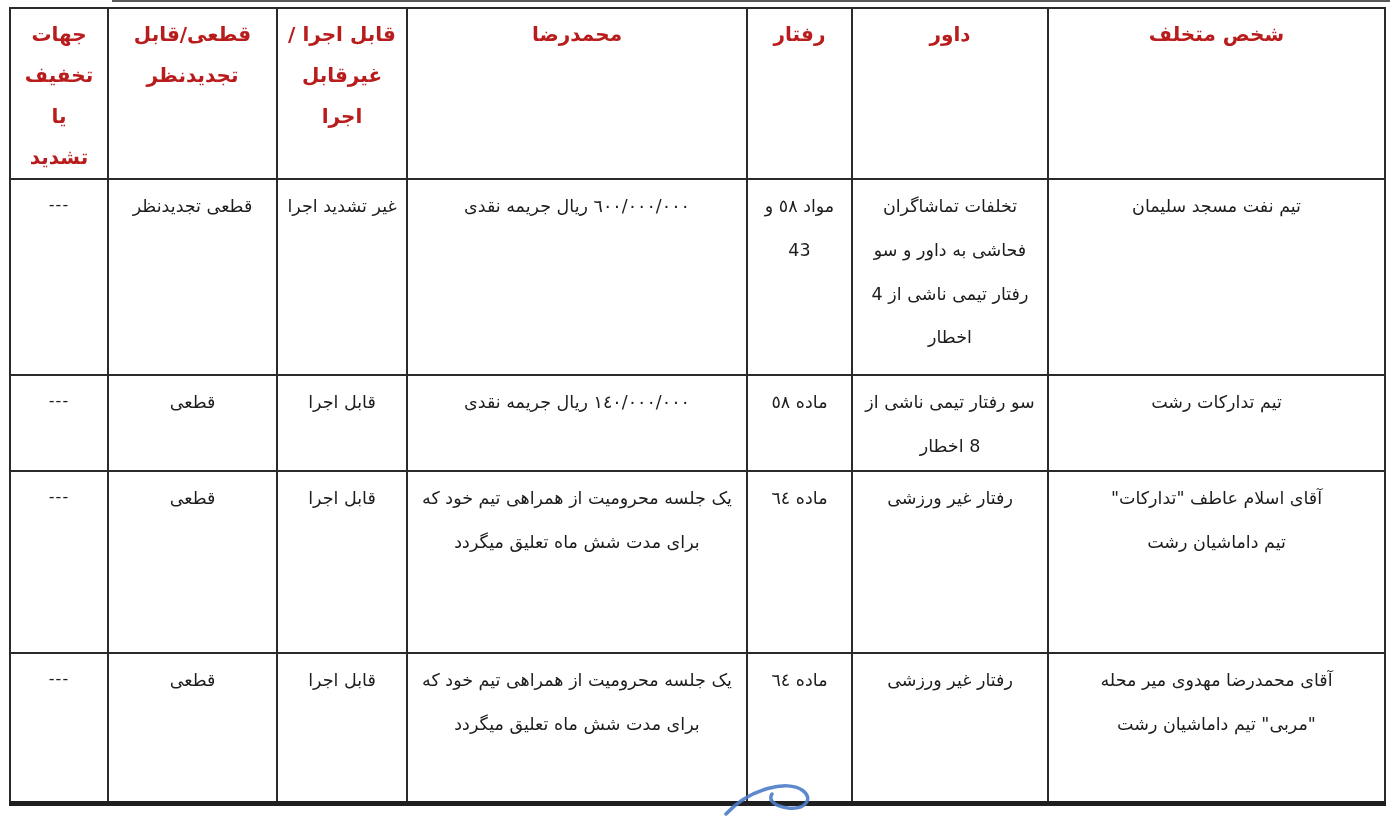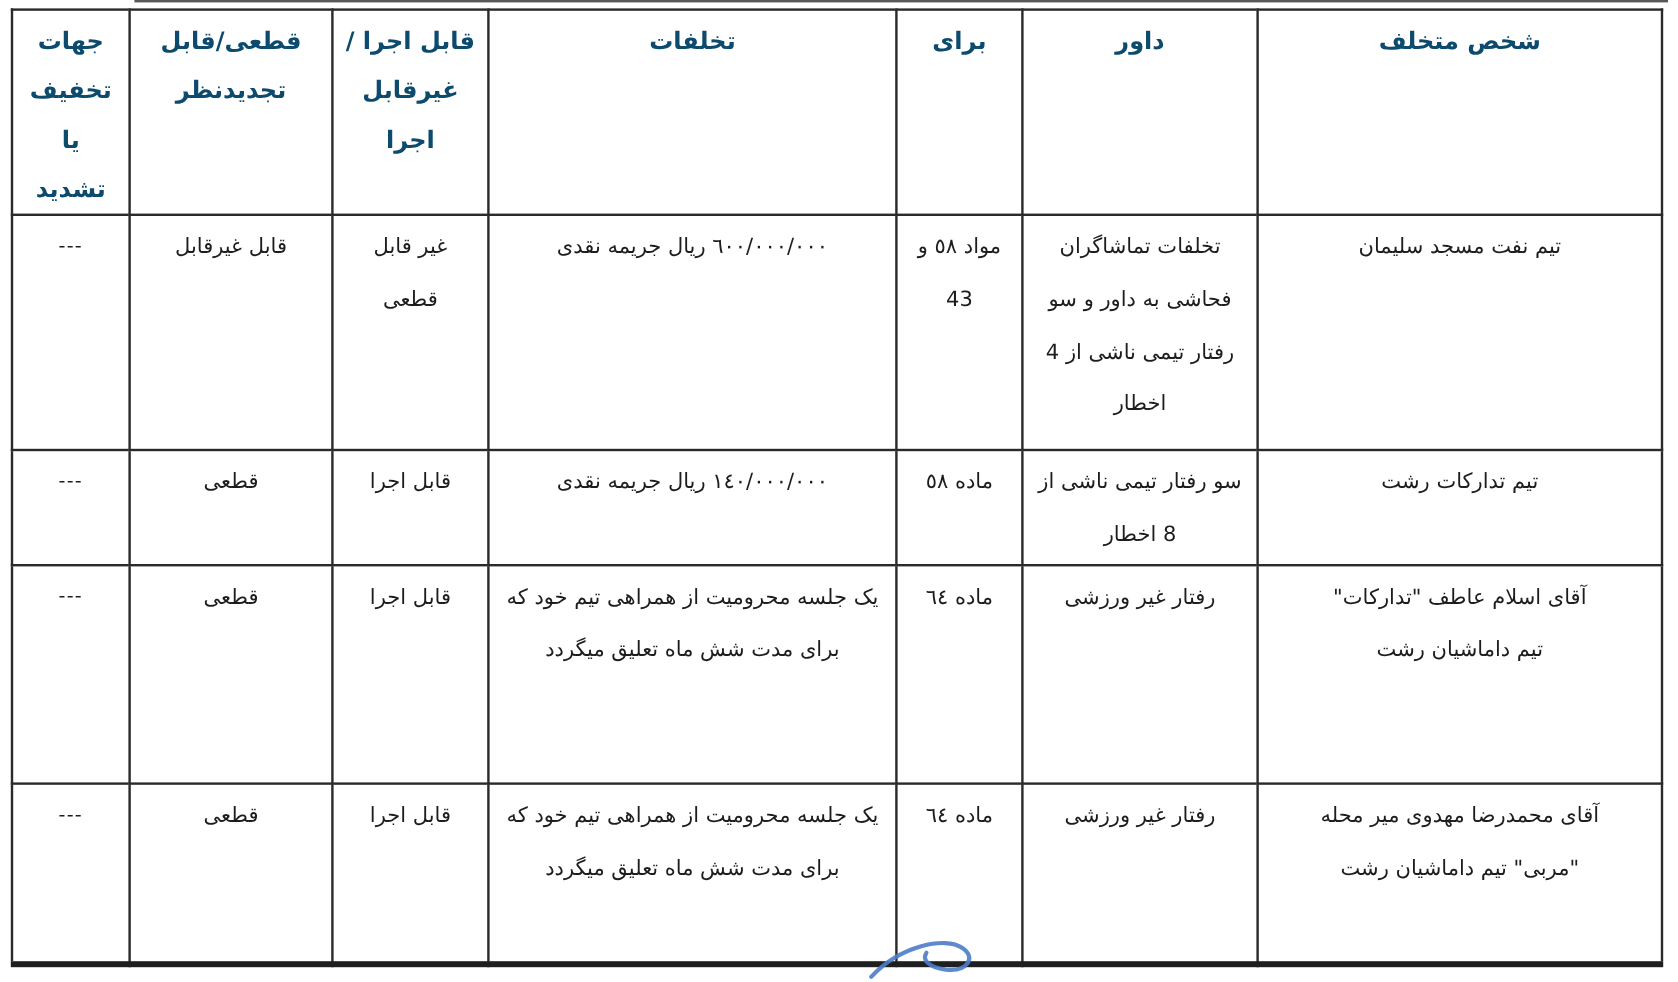--- a/index.html
+++ b/index.html
@@ -22,21 +22,21 @@
   }
   table.doc-table{border:2px solid #262626;border-bottom:5px solid #1f1f1f;}
   .doc-table th,.doc-table td{
     border:2px solid #2a2a2a;
     vertical-align:top;
     text-align:center;
     padding:5px 8px 0 8px;
     overflow:hidden;
   }
   .doc-table th{
-    font-size:20px;font-weight:bold;color:#0c4a6e;
+    font-size:20px;font-weight:bold;color:#b91c1c;
     line-height:2.05;
   }
   .doc-table td{
     font-size:17.5px;
     line-height:2.5;
   }
   
   col.c-person{width:337px;}
   col.c-violation{width:196px;}
   col.c-document{width:105px;}
@@ -74,34 +74,34 @@
     <col class="c-document">
     <col class="c-penalties">
     <col class="c-enforceable">
     <col class="c-finality">
     <col class="c-mitigation">
   </colgroup>
   <tbody>
     <tr class="r-header">
       <th>شخص متخلف</th>
       <th>داور</th>
-      <th>برای</th>
-      <th>تخلفات</th>
+      <th>رفتار</th>
+      <th>محمدرضا</th>
       <th>قابل اجرا /غیرقابل اجرا</th>
       <th>قطعی/قابل تجدیدنظر</th>
       <th>جهات تخفیف یا تشدید</th>
     </tr>
 
     <tr class="r-1">
       <td class="cell-person">تیم نفت مسجد سلیمان</td>
       <td class="cell-violation">تخلفات تماشاگران فحاشی به داور و سو رفتار تیمی ناشی از 4 اخطار</td>
       <td class="cell-document">مواد ٥٨ و 43</td>
       <td class="cell-penalties amount-cell">٦٠٠/٠٠٠/٠٠٠ ریال جریمه نقدی</td>
-      <td class="cell-enforceable">غیر قابل قطعی</td>
-      <td class="cell-finality">قابل غیرقابل</td>
+      <td class="cell-enforceable">غیر تشدید اجرا</td>
+      <td class="cell-finality">قطعی تجدیدنظر</td>
       <td class="cell-mitigation">---</td>
     </tr>
 
     <tr class="r-2">
       <td class="cell-person">تیم تدارکات رشت</td>
       <td class="cell-violation">سو رفتار تیمی ناشی از 8 اخطار</td>
       <td class="cell-document">ماده ٥٨</td>
       <td class="cell-penalties amount-cell">١٤٠/٠٠٠/٠٠٠ ریال جریمه نقدی</td>
       <td class="cell-enforceable">قابل اجرا</td>
       <td class="cell-finality">قطعی</td>

